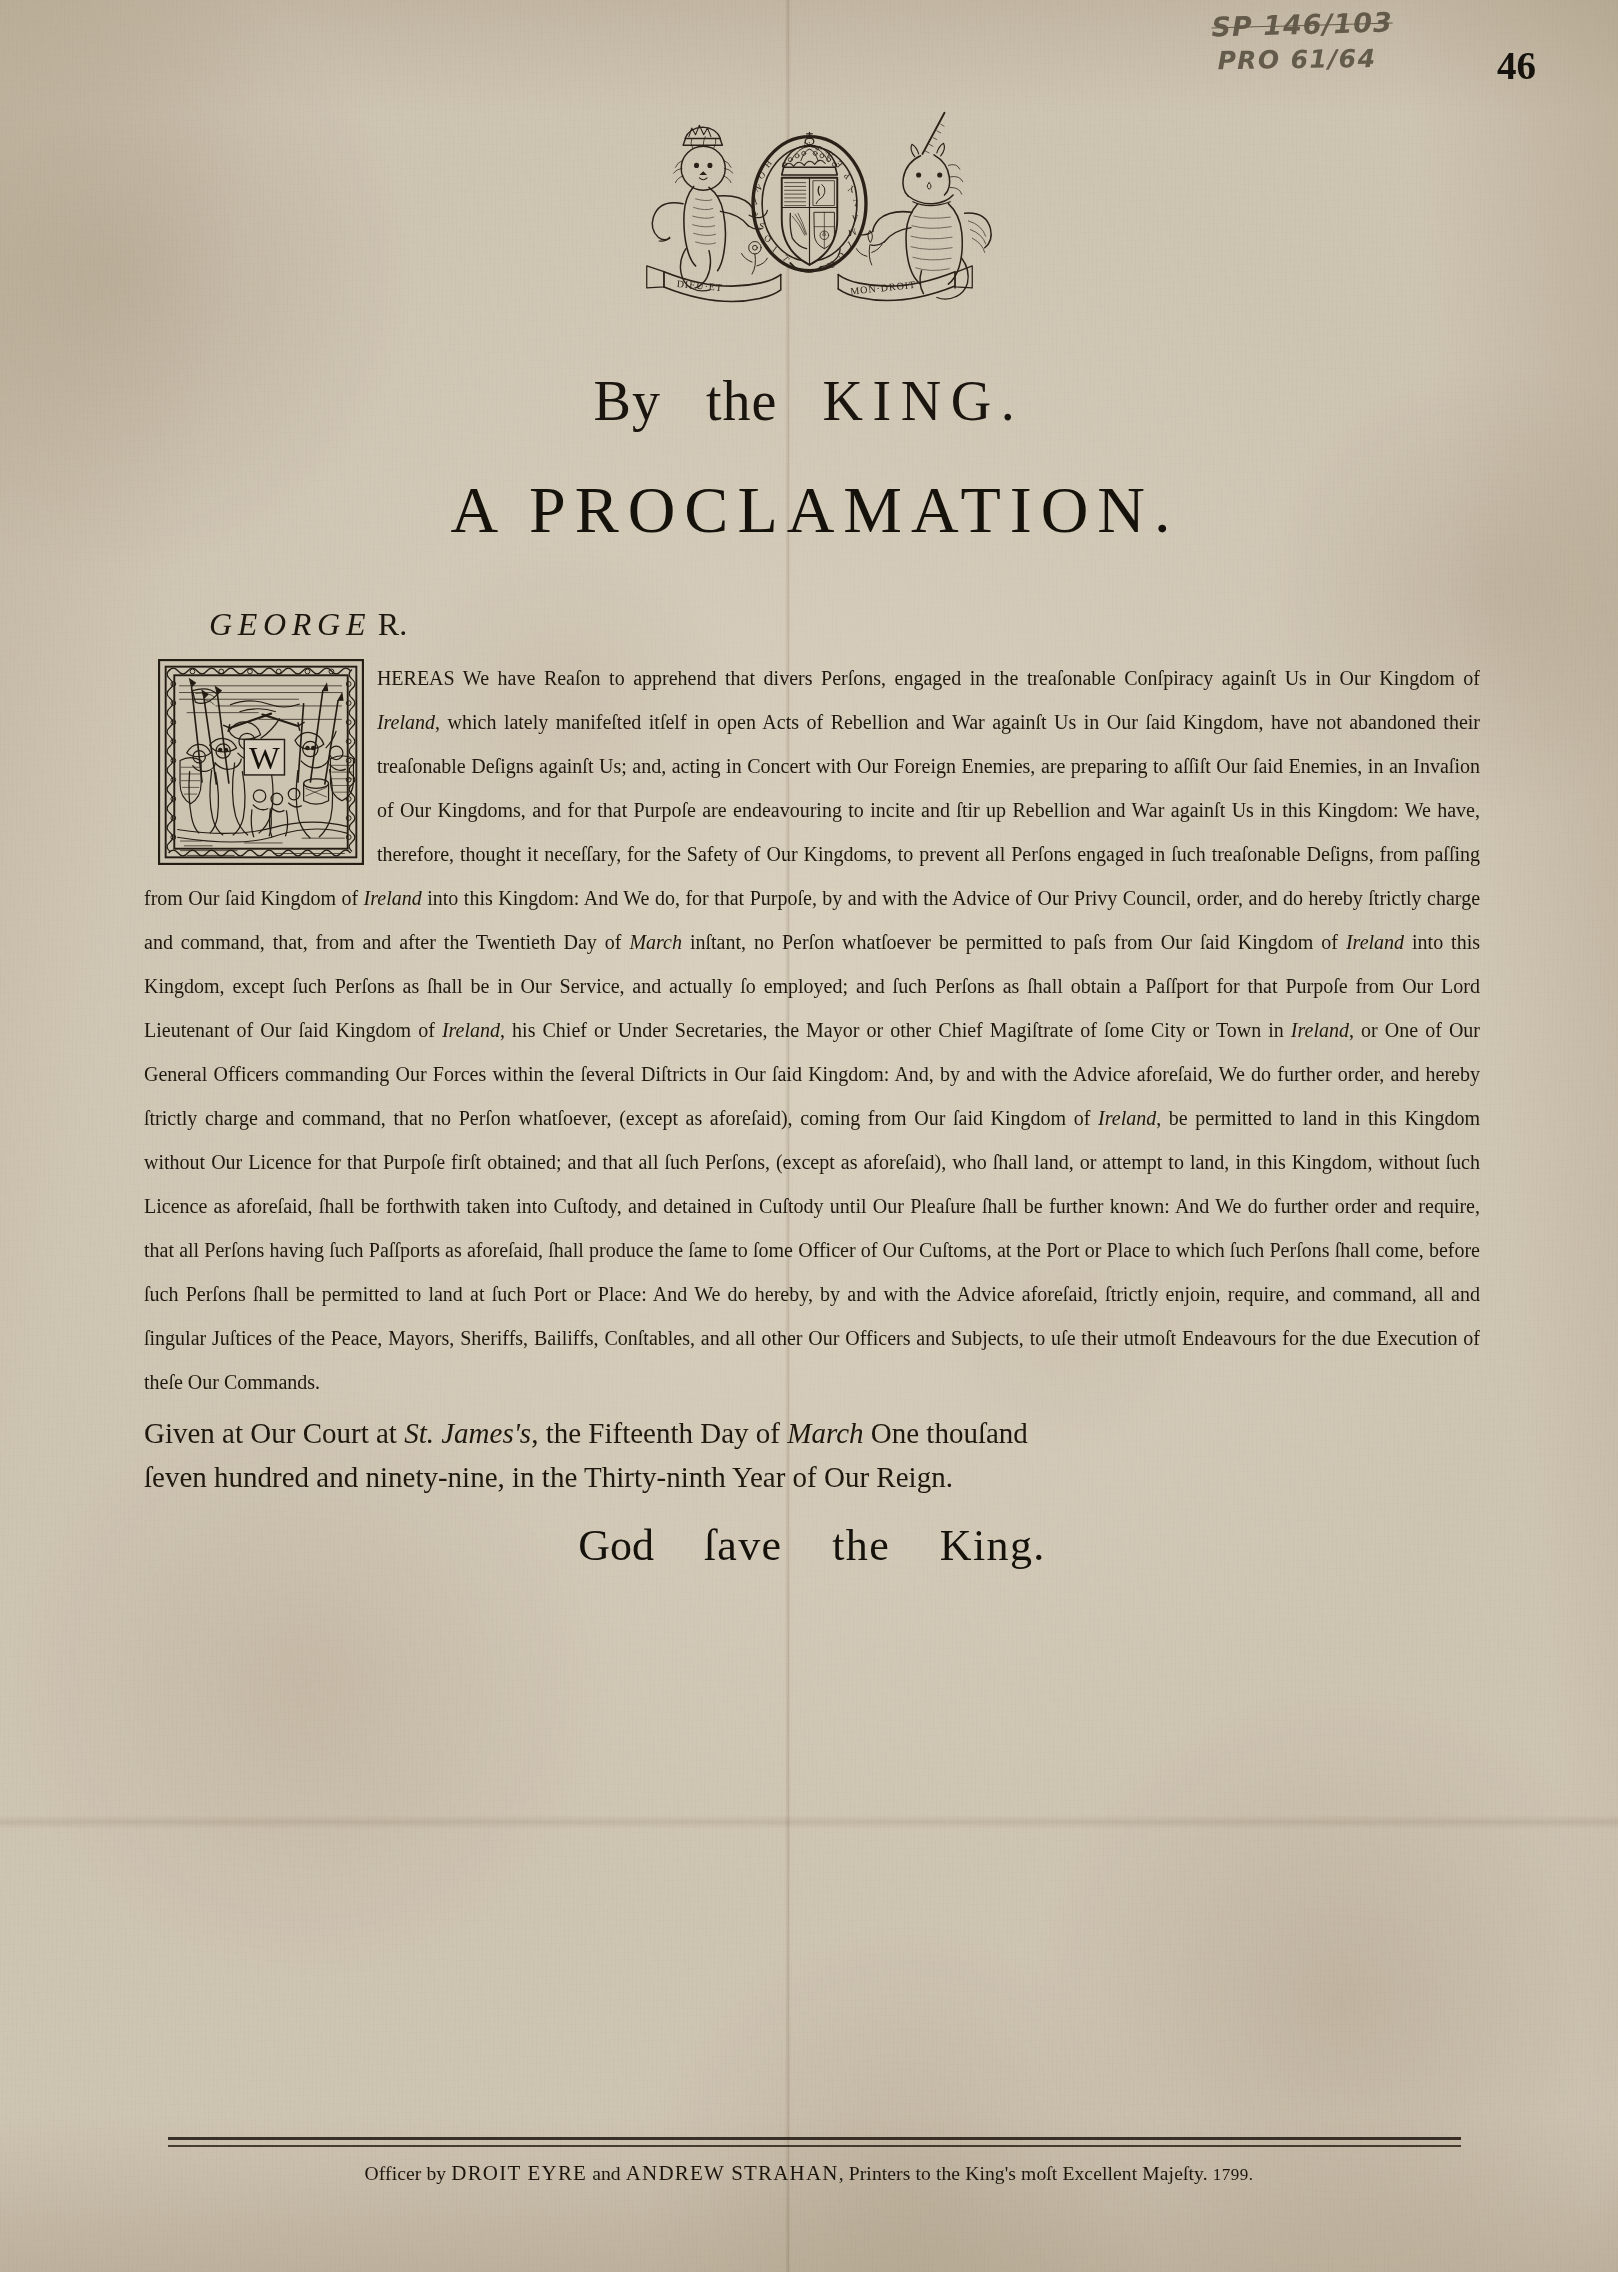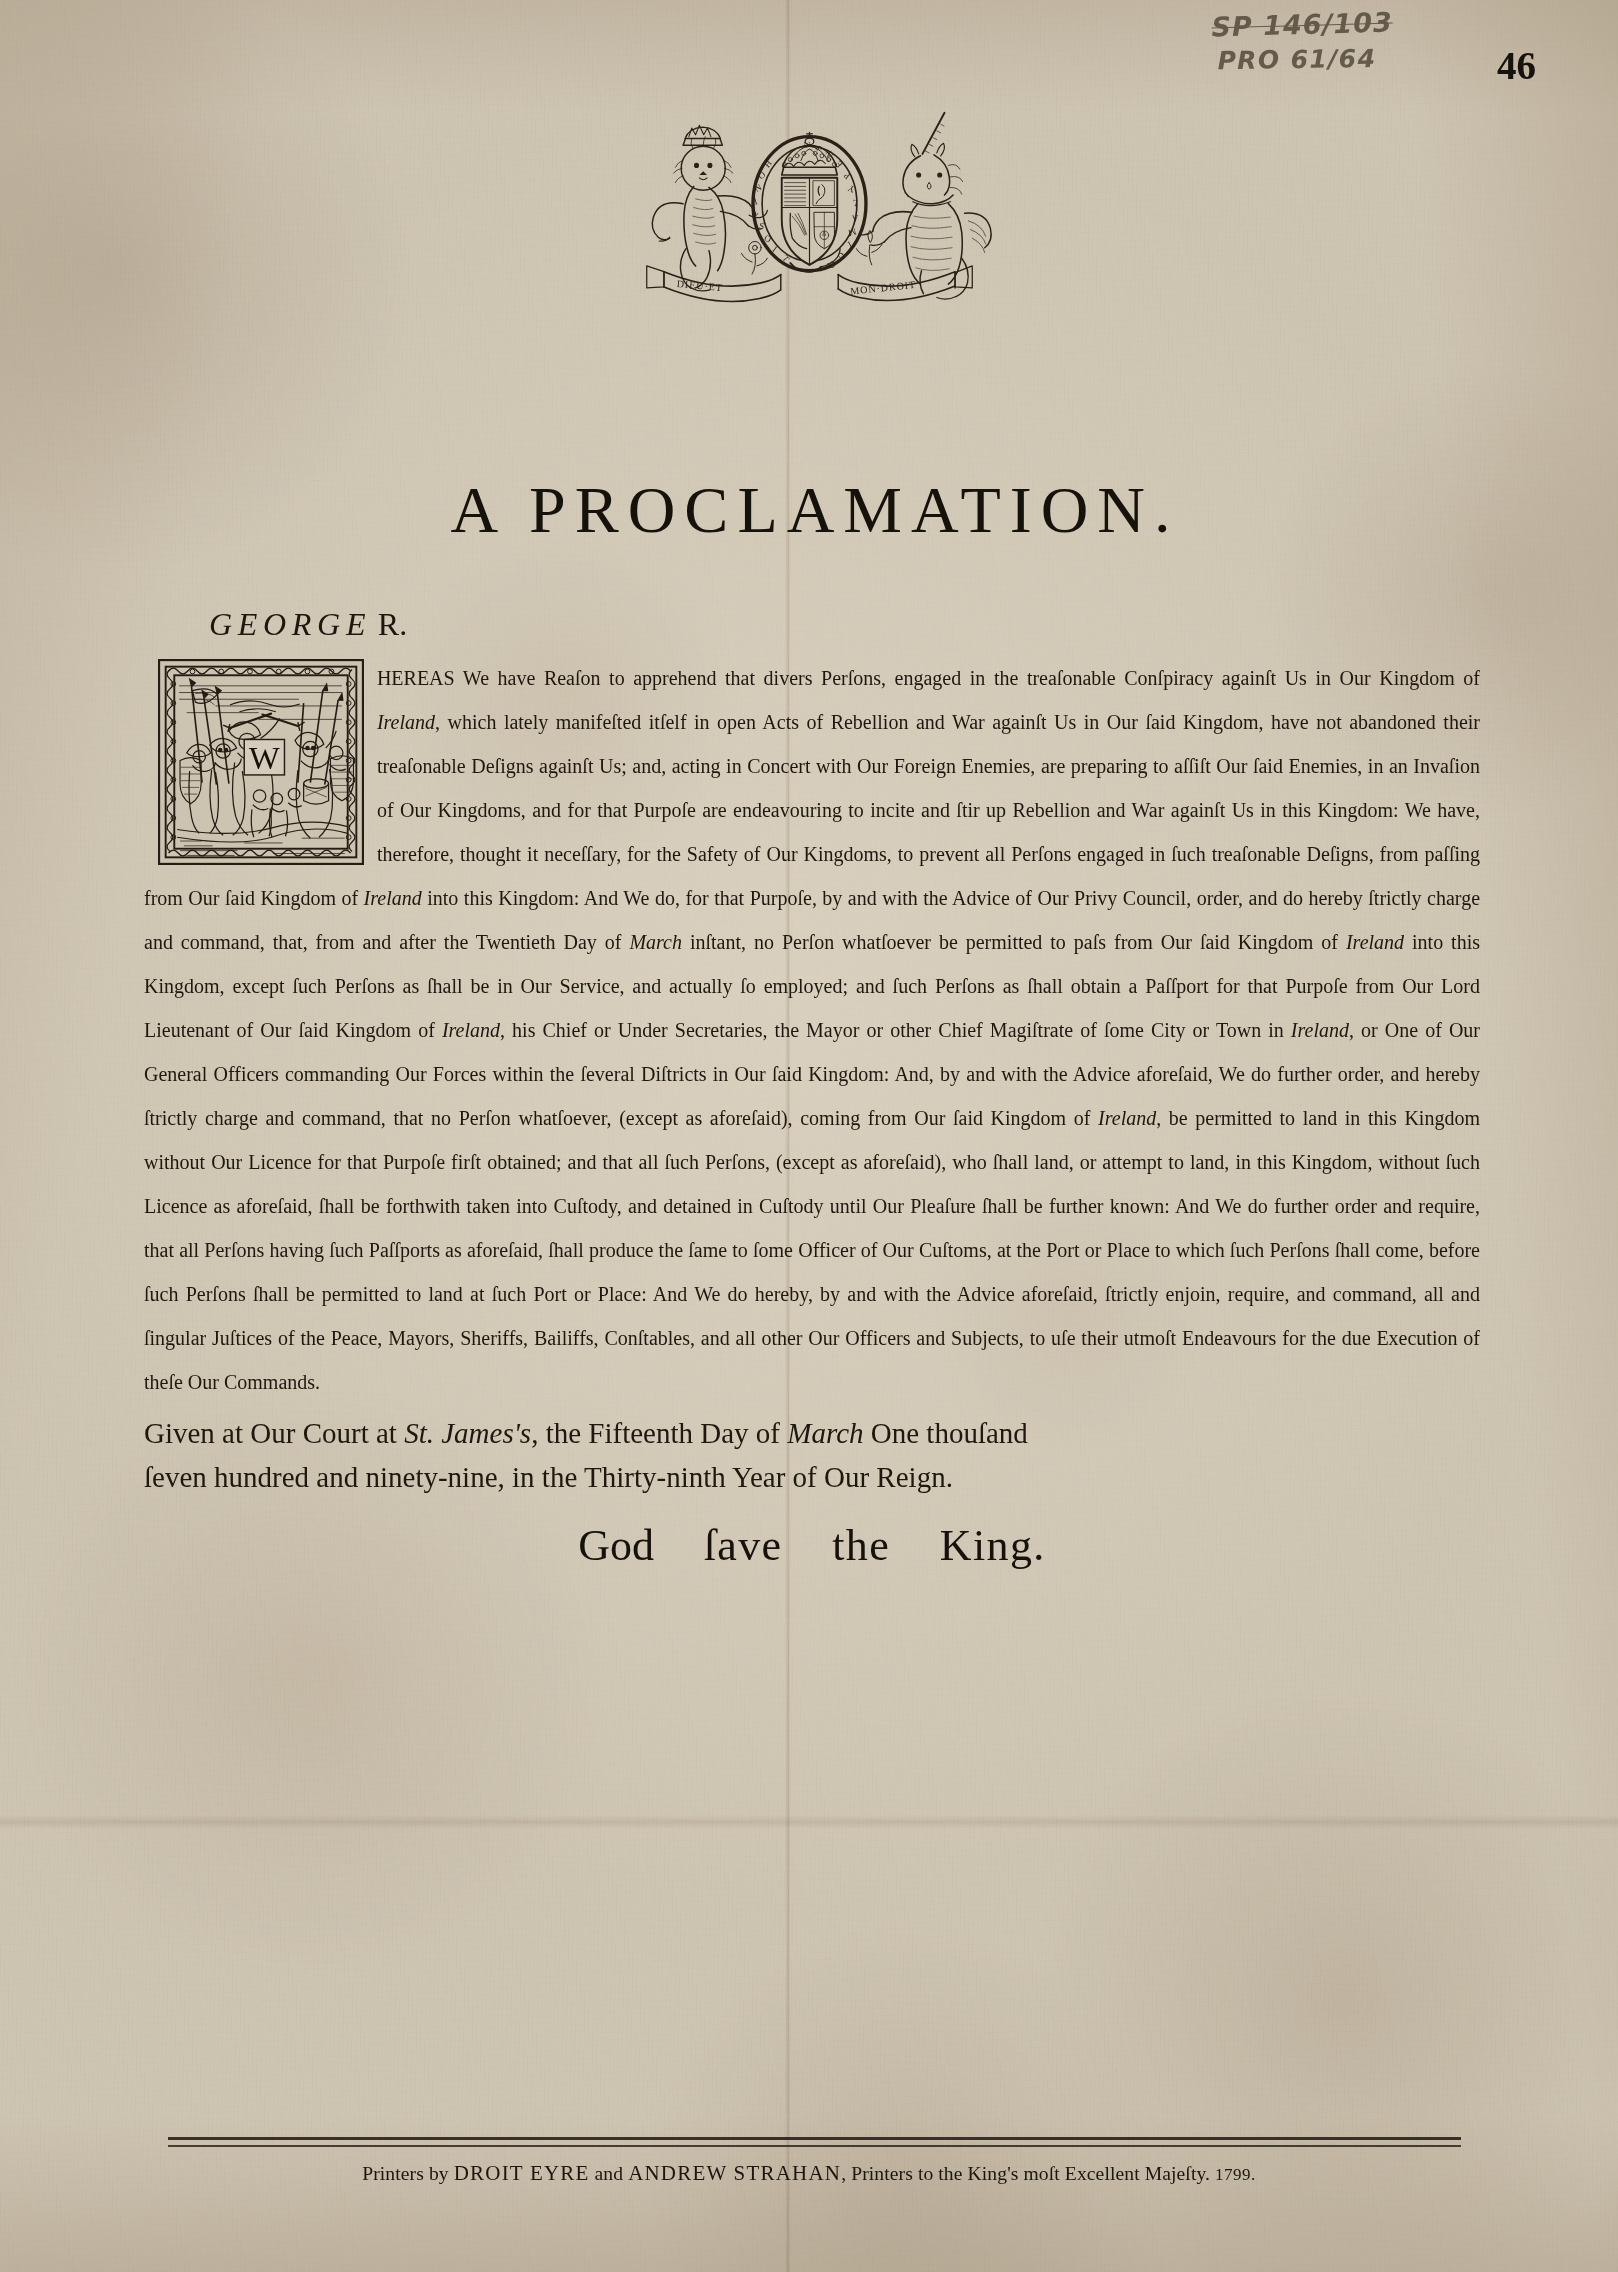--- a/index.html
+++ b/index.html
@@ -407,20 +407,25 @@
           <circle cx="396" cy="342" r="13"></circle>
           <circle cx="396" cy="342" r="5"></circle>
           <path d="M396 355 q4 26 -6 42 M390 372 q-16 -6 -22 -18 M400 380 q16 -4 22 -16"></path>
           <path d="M636 330 q-8 -14 0 -24 q10 10 2 24 z"></path>
           <path d="M636 336 q-4 26 4 42 M640 352 q16 -6 22 -18 M630 360 q-16 -4 -22 -16"></path>
         </g>
       </g>
     </svg>
   </div>
 
+  <div class="hd-king">
+    <span>By</span>&nbsp;&nbsp;
+    <span>the</span>&nbsp;&nbsp;
+    <span class="sp">KING.</span>
+  </div>
   <div class="hd-proc">A PROCLAMATION.</div>
 
   <div class="body">
 
     <div class="signet">
       <span>GEORGE</span><span class="rr">R.</span>
     </div>
 
     <div class="initial">
       <svg width="206" height="206" viewBox="0 0 430 430">
@@ -597,21 +602,21 @@
     </div>
   </div>
 
   <div class="rules">
     <div class="rule-a"></div>
     <div class="rule-b"></div>
   </div>
 
   <div class="imprint">
     <div class="printer">
-      <span>Printers by</span>
+      <span>Officer by</span>
       <span class="nm">DROIT EYRE</span>
       <span>and</span>
       <span class="nm">ANDREW STRAHAN</span><span>, Printers to the King's moſt Excellent Majeſty.</span>
       <span class="yr">1799.</span>
     </div>
   </div>
 
 </div>
 
 

